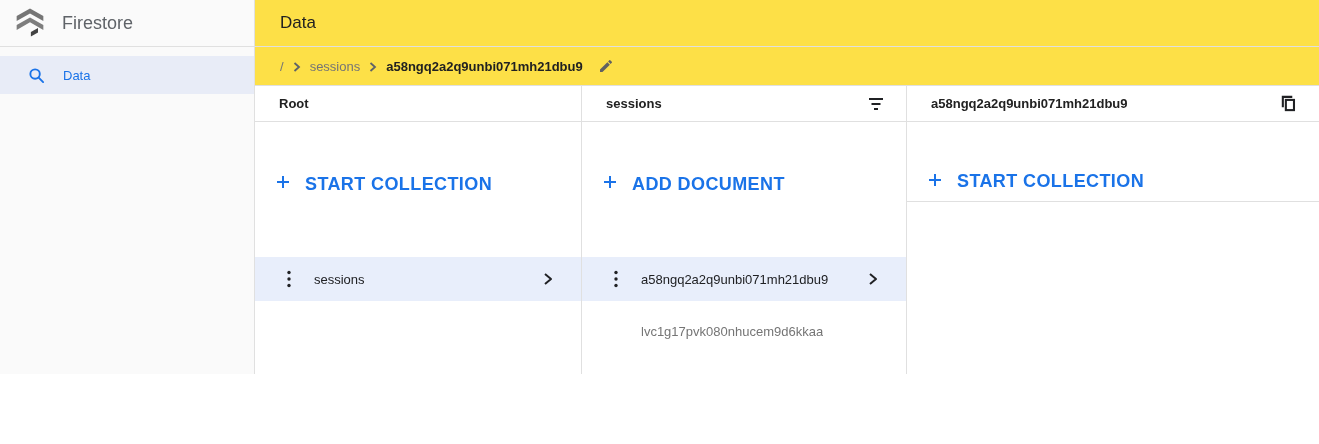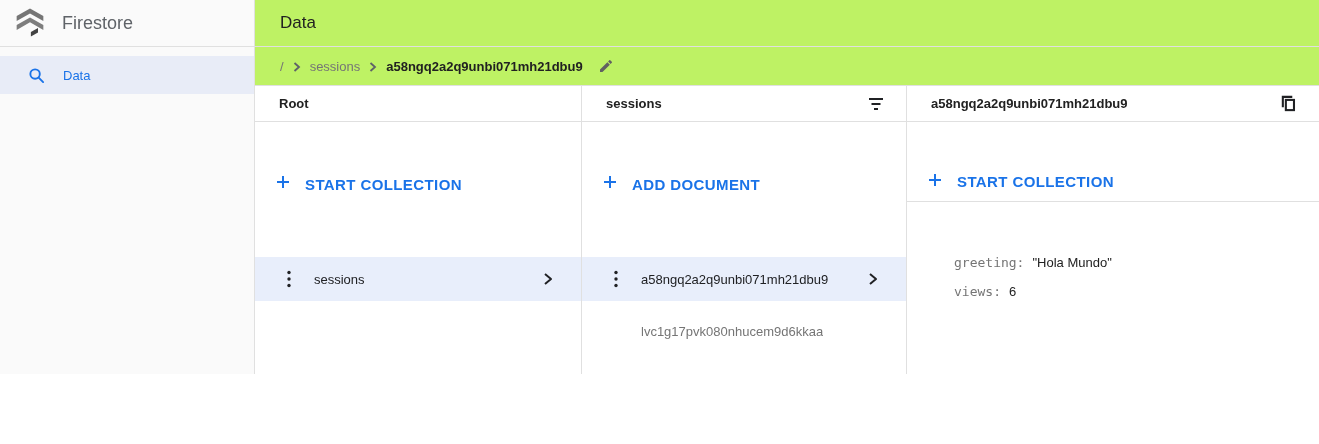--- a/index.html
+++ b/index.html
@@ -1,21 +1,21 @@
 <!DOCTYPE html>
 <html><head>
 <meta charset="utf-8">
 <style>
   * { box-sizing: border-box; margin: 0; padding: 0; }
   html,body { width:1319px; height:444px; }
   body {
     font-family: "Liberation Sans", sans-serif;
     background:#fff; color:#212121; overflow:hidden;
   }
-  .app { display:flex; width:1319px; height:374px; background:#bef264; }
+  .app { display:flex; width:1319px; height:374px; background:#fde047; }
 
   
   .sidebar { width:255px; flex:0 0 255px; background:#fafafa; border-right:1px solid #e0e0e0; }
   .sidebar-header { height:47px; border-bottom:1px solid #e0e0e0; display:flex; align-items:center; padding-left:14px; gap:16px; }
   .app-title { font-size:18px; color:#5f6368; }
   .nav { padding-top:9px; }
   .nav-item { height:38px; display:flex; align-items:center; padding-left:28px; gap:18px; font-size:13px; color:#5f6368; cursor:pointer; margin-bottom:2px; }
   .nav-item.selected { background:#e8ecf7; color:#1a73e8; }
   .nav-item .nicon { width:17px; height:17px; display:flex; align-items:center; justify-content:center; }
 
@@ -36,21 +36,21 @@
   .panel-collection { width:325px; flex:0 0 325px; }
   .panel-document { flex:1; border-right:none; }
 
   .panel-header { height:36px; flex:0 0 36px; border-bottom:1px solid #e0e0e0; display:flex; align-items:center; justify-content:space-between; padding:0 22px 0 24px; }
   .panel-title { font-size:13px; font-weight:700; color:#212121; overflow:hidden; text-overflow:ellipsis; white-space:nowrap; }
   .panel-header .hicon { display:flex; align-items:center; cursor:pointer; flex:0 0 auto; }
 
   .action-row { height:44px; flex:0 0 44px; display:flex; align-items:center; padding-left:21px; gap:15px; cursor:pointer; margin-bottom:11px; }
   .action-row.bordered { height:40px; flex:0 0 40px; border-bottom:1px solid #e0e0e0; margin-bottom:0; }
   .action-row.compact { height:40px; flex:0 0 40px; margin-bottom:0; }
-  .action-label { font-size:15px; font-weight:700; letter-spacing:.4px; color:#1a73e8; }
+  .action-label { font-size:18px; font-weight:700; letter-spacing:.4px; color:#1a73e8; }
 
   .rows { display:flex; flex-direction:column; }
   .row { height:44px; display:flex; align-items:center; padding:0 28px 0 32px; margin-bottom:8px; font-size:13px; color:#757575; cursor:pointer; }
   .row .dots { width:4px; margin-right:23px; display:flex; align-items:center; visibility:hidden; cursor:pointer; }
   .row .chev { margin-left:auto; display:flex; align-items:center; visibility:hidden; }
   .row.selected { background:#e8eefb; color:#202124; }
   .row.selected .dots, .row.selected .chev { visibility:visible; }
   .row-label { overflow:hidden; text-overflow:ellipsis; white-space:nowrap; }
 
   .fields { padding:6px 0 0 47px; }
@@ -220,29 +220,17 @@
         </div>
         <div class="action-row bordered">
           <span>
             <svg width="14" height="14" viewBox="0 0 14 14">
                 <line x1="7" y1="1" x2="7" y2="13" stroke="#1a73e8" stroke-width="2"></line>
                 <line x1="1" y1="7" x2="13" y2="7" stroke="#1a73e8" stroke-width="2"></line>
               </svg>
           </span>
           <span class="action-label">START COLLECTION</span>
         </div>
-        <div class="fields">
-
-            <div class="field-row">
-              <span class="field-name">greeting:</span>
-              <span class="field-value">"Hola Mundo"</span>
-            </div>
-
-            <div class="field-row">
-              <span class="field-name">views:</span>
-              <span class="field-value">6</span>
-            </div>
-          </div>
       </div>
 
     </div>
   </div>
 </div>
 
 </body></html>

